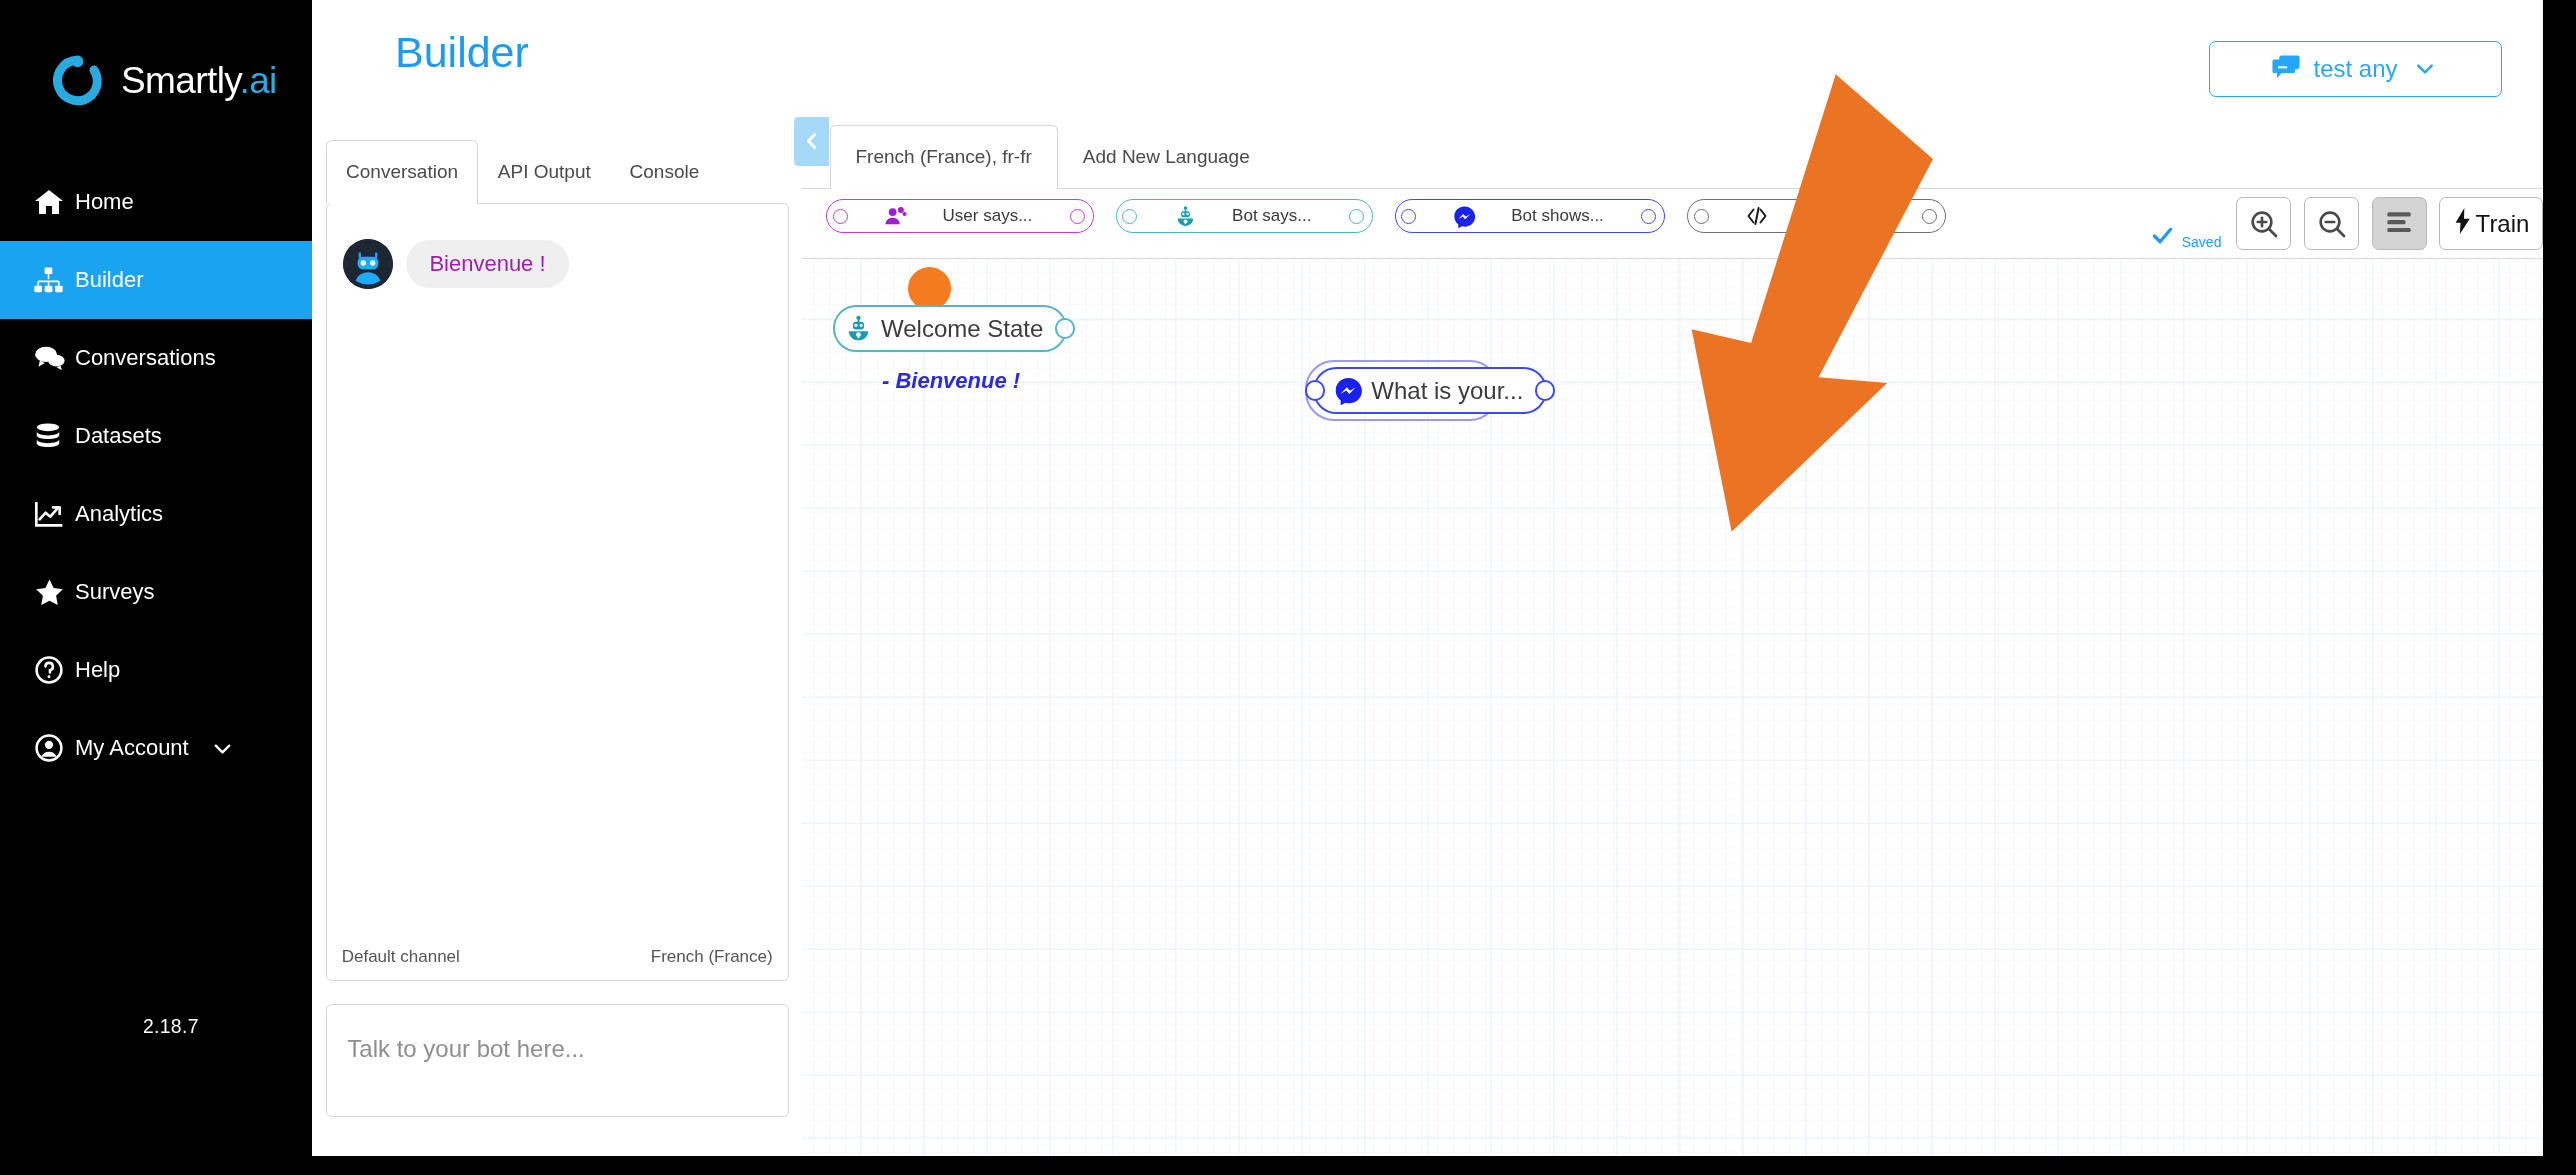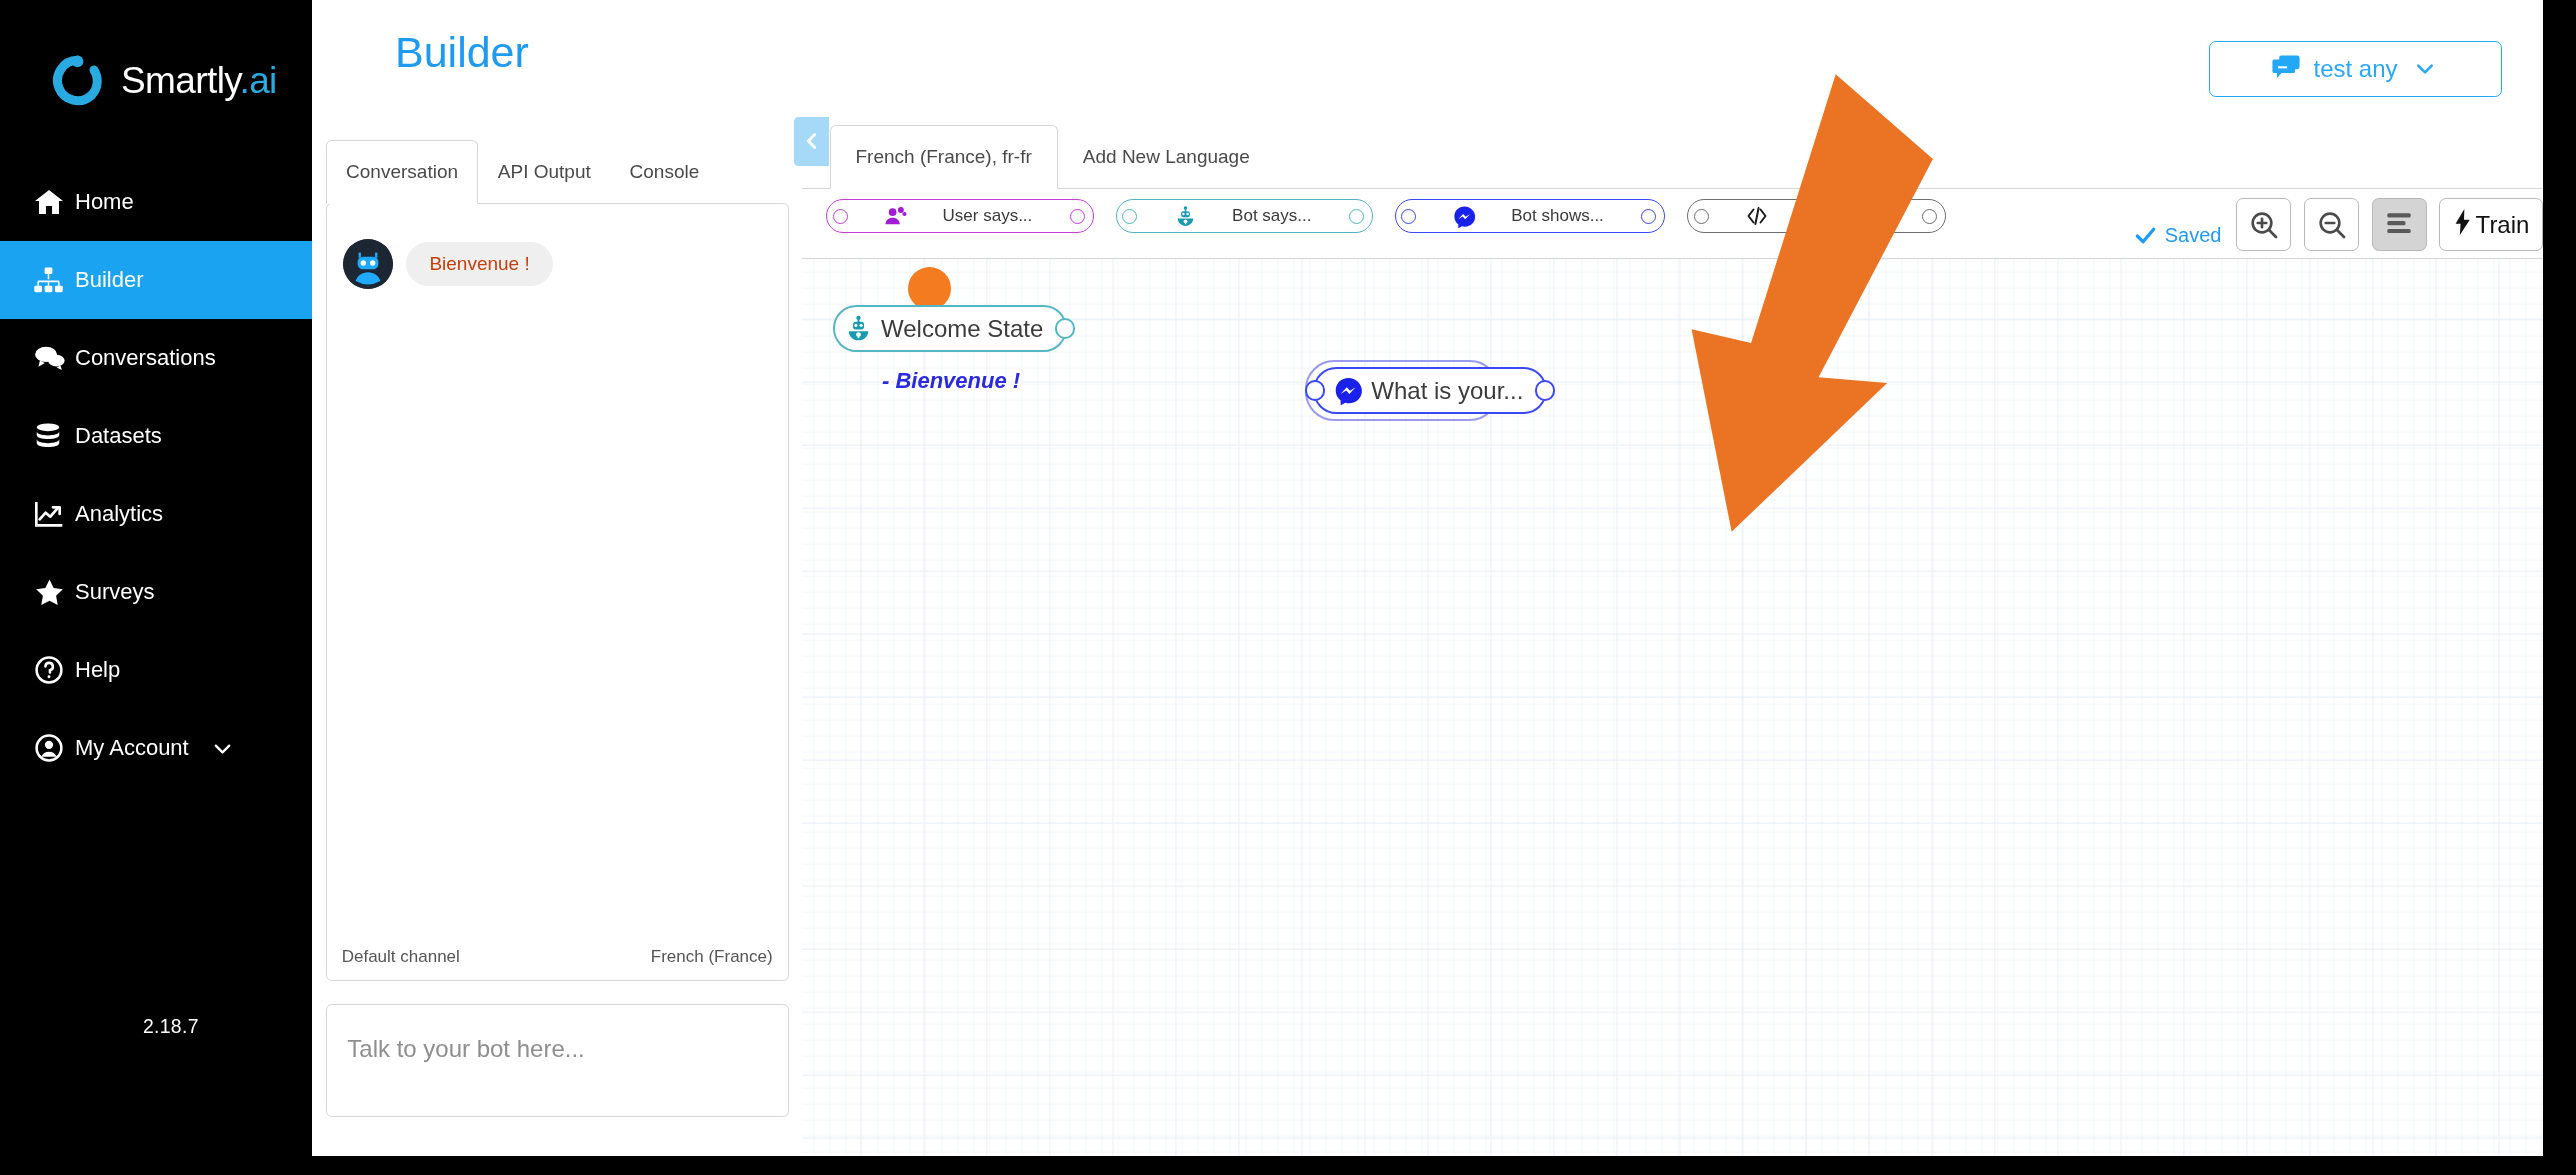--- a/index.html
+++ b/index.html
@@ -32,21 +32,21 @@
   #test-any .lbl{color:#2aa7f9;font-size:24px;}
 
   
   #conv-panel{position:absolute;left:312px;top:109px;width:490px;height:1048px;background:#fff;padding-left:28px;}
   .conv-tabs{position:absolute;left:13.7px;top:31px;width:463px;height:64px;display:flex;align-items:flex-end;}
   .conv-tab{height:64px;display:flex;align-items:center;justify-content:center;font-size:19px;color:#4a4a4a;padding:0 19.4px;cursor:pointer;}
   .conv-tab.active{border:1.1px solid #d6d6d6;border-bottom:1.1px solid #fff;border-radius:5.7px 5.7px 0 0;background:#fff;position:relative;z-index:3;}
   .conv-body{position:absolute;left:13.7px;top:94px;width:463px;height:778px;border:1.1px solid #d6d6d6;border-radius:5.7px;background:#fff;}
   .msg-row{position:absolute;left:16px;top:35px;display:flex;align-items:center;gap:13.7px;}
   .avatar{width:50px;height:50px;border-radius:50%;background:#1d2733;position:relative;overflow:hidden;flex:0 0 50px;}
-  .bubble{background:#efefef;border-radius:25px;padding:11.4px 23px;font-size:19px;color:#c2410c;white-space:nowrap;}
+  .bubble{background:#efefef;border-radius:25px;padding:11.4px 23px;font-size:22px;color:#a21caf;white-space:nowrap;}
   .conv-foot{position:absolute;left:0;bottom:0;width:100%;height:46px;display:flex;align-items:center;justify-content:space-between;padding:0 15px;}
   .conv-foot span{font-size:17px;color:#555;}
   .talk-box{position:absolute;left:13.7px;top:895px;width:463px;height:113px;border:1.1px solid #d6d6d6;border-radius:5.7px;background:#fff;cursor:text;}
   .talk-box .ph{position:absolute;left:20.6px;top:30px;font-size:24px;color:#8e8e8e;}
 
   
   #builder{position:absolute;left:802px;top:109px;width:1741px;height:1048px;background:#fff;}
   #collapse-tab{position:absolute;left:-8px;top:8px;width:35px;height:49px;background:#a6d9f7;border-radius:4.6px 0 0 4.6px;display:flex;align-items:center;justify-content:center;cursor:pointer;z-index:9;}
 
   .lang-tabs{position:absolute;left:27.5px;top:12.6px;height:67px;display:flex;align-items:flex-end;}
@@ -55,21 +55,21 @@
   .lang-underline{position:absolute;left:0;top:79px;width:1741px;height:1.1px;background:#d6d6d6;}
 
   .node-toolbar{position:absolute;left:0;top:80px;width:1741px;height:70px;background:#fff;border-bottom:1.1px solid #d6d6d6;}
   .palette{position:absolute;left:24px;top:10.3px;display:flex;gap:22px;}
   .chip{height:34px;display:flex;align-items:center;border:1.7px solid #999;border-radius:17px;background:#fff;padding:0 8px 0 5.7px;position:relative;cursor:pointer;gap:28px;}
   .chip .port{width:15px;height:15px;border-radius:50%;border:1.7px solid currentColor;background:#fff;flex:0 0 15px;}
   .chip .cico{width:24px;height:24px;margin:0 6.9px 0 8px;display:flex;align-items:center;justify-content:center;flex:0 0 24px;}
   .chip .clbl{font-size:17px;color:#3a3a3a;white-space:nowrap;margin-right:9.2px;}
 
   .right-tools{position:absolute;right:0;top:8px;display:flex;align-items:center;gap:0;}
-  .saved{color:#1f9bf5;font-size:20px;display:flex;align-items:flex-start;gap:6.9px;margin-right:15px;white-space:nowrap;margin-top:27px;}
+  .saved{color:#1f9bf5;font-size:14px;display:flex;align-items:flex-end;gap:6.9px;margin-right:15px;white-space:nowrap;margin-top:27px;}
   .tbtn{width:55px;height:53px;border:1.1px solid #b8b8b8;border-radius:6.9px;background:#fff;display:flex;align-items:center;justify-content:center;margin-right:12.6px;cursor:pointer;}
   .tbtn.on{background:#d4d4d4;}
   .train-btn{height:53px;border:1.1px solid #b8b8b8;border-radius:6.9px;background:#fff;display:flex;align-items:center;justify-content:center;gap:3.4px;padding:0 12.6px;font-size:24px;color:#111;cursor:pointer;white-space:nowrap;}
 
   
   #canvas{position:absolute;left:0;top:150px;width:1741px;height:898px;overflow:hidden;
     background-color:#fff;
     background-image:
       linear-gradient(to right, #e8eff7 1.1px, transparent 1.1px),
       linear-gradient(to bottom, #e8eff7 1.1px, transparent 1.1px),

